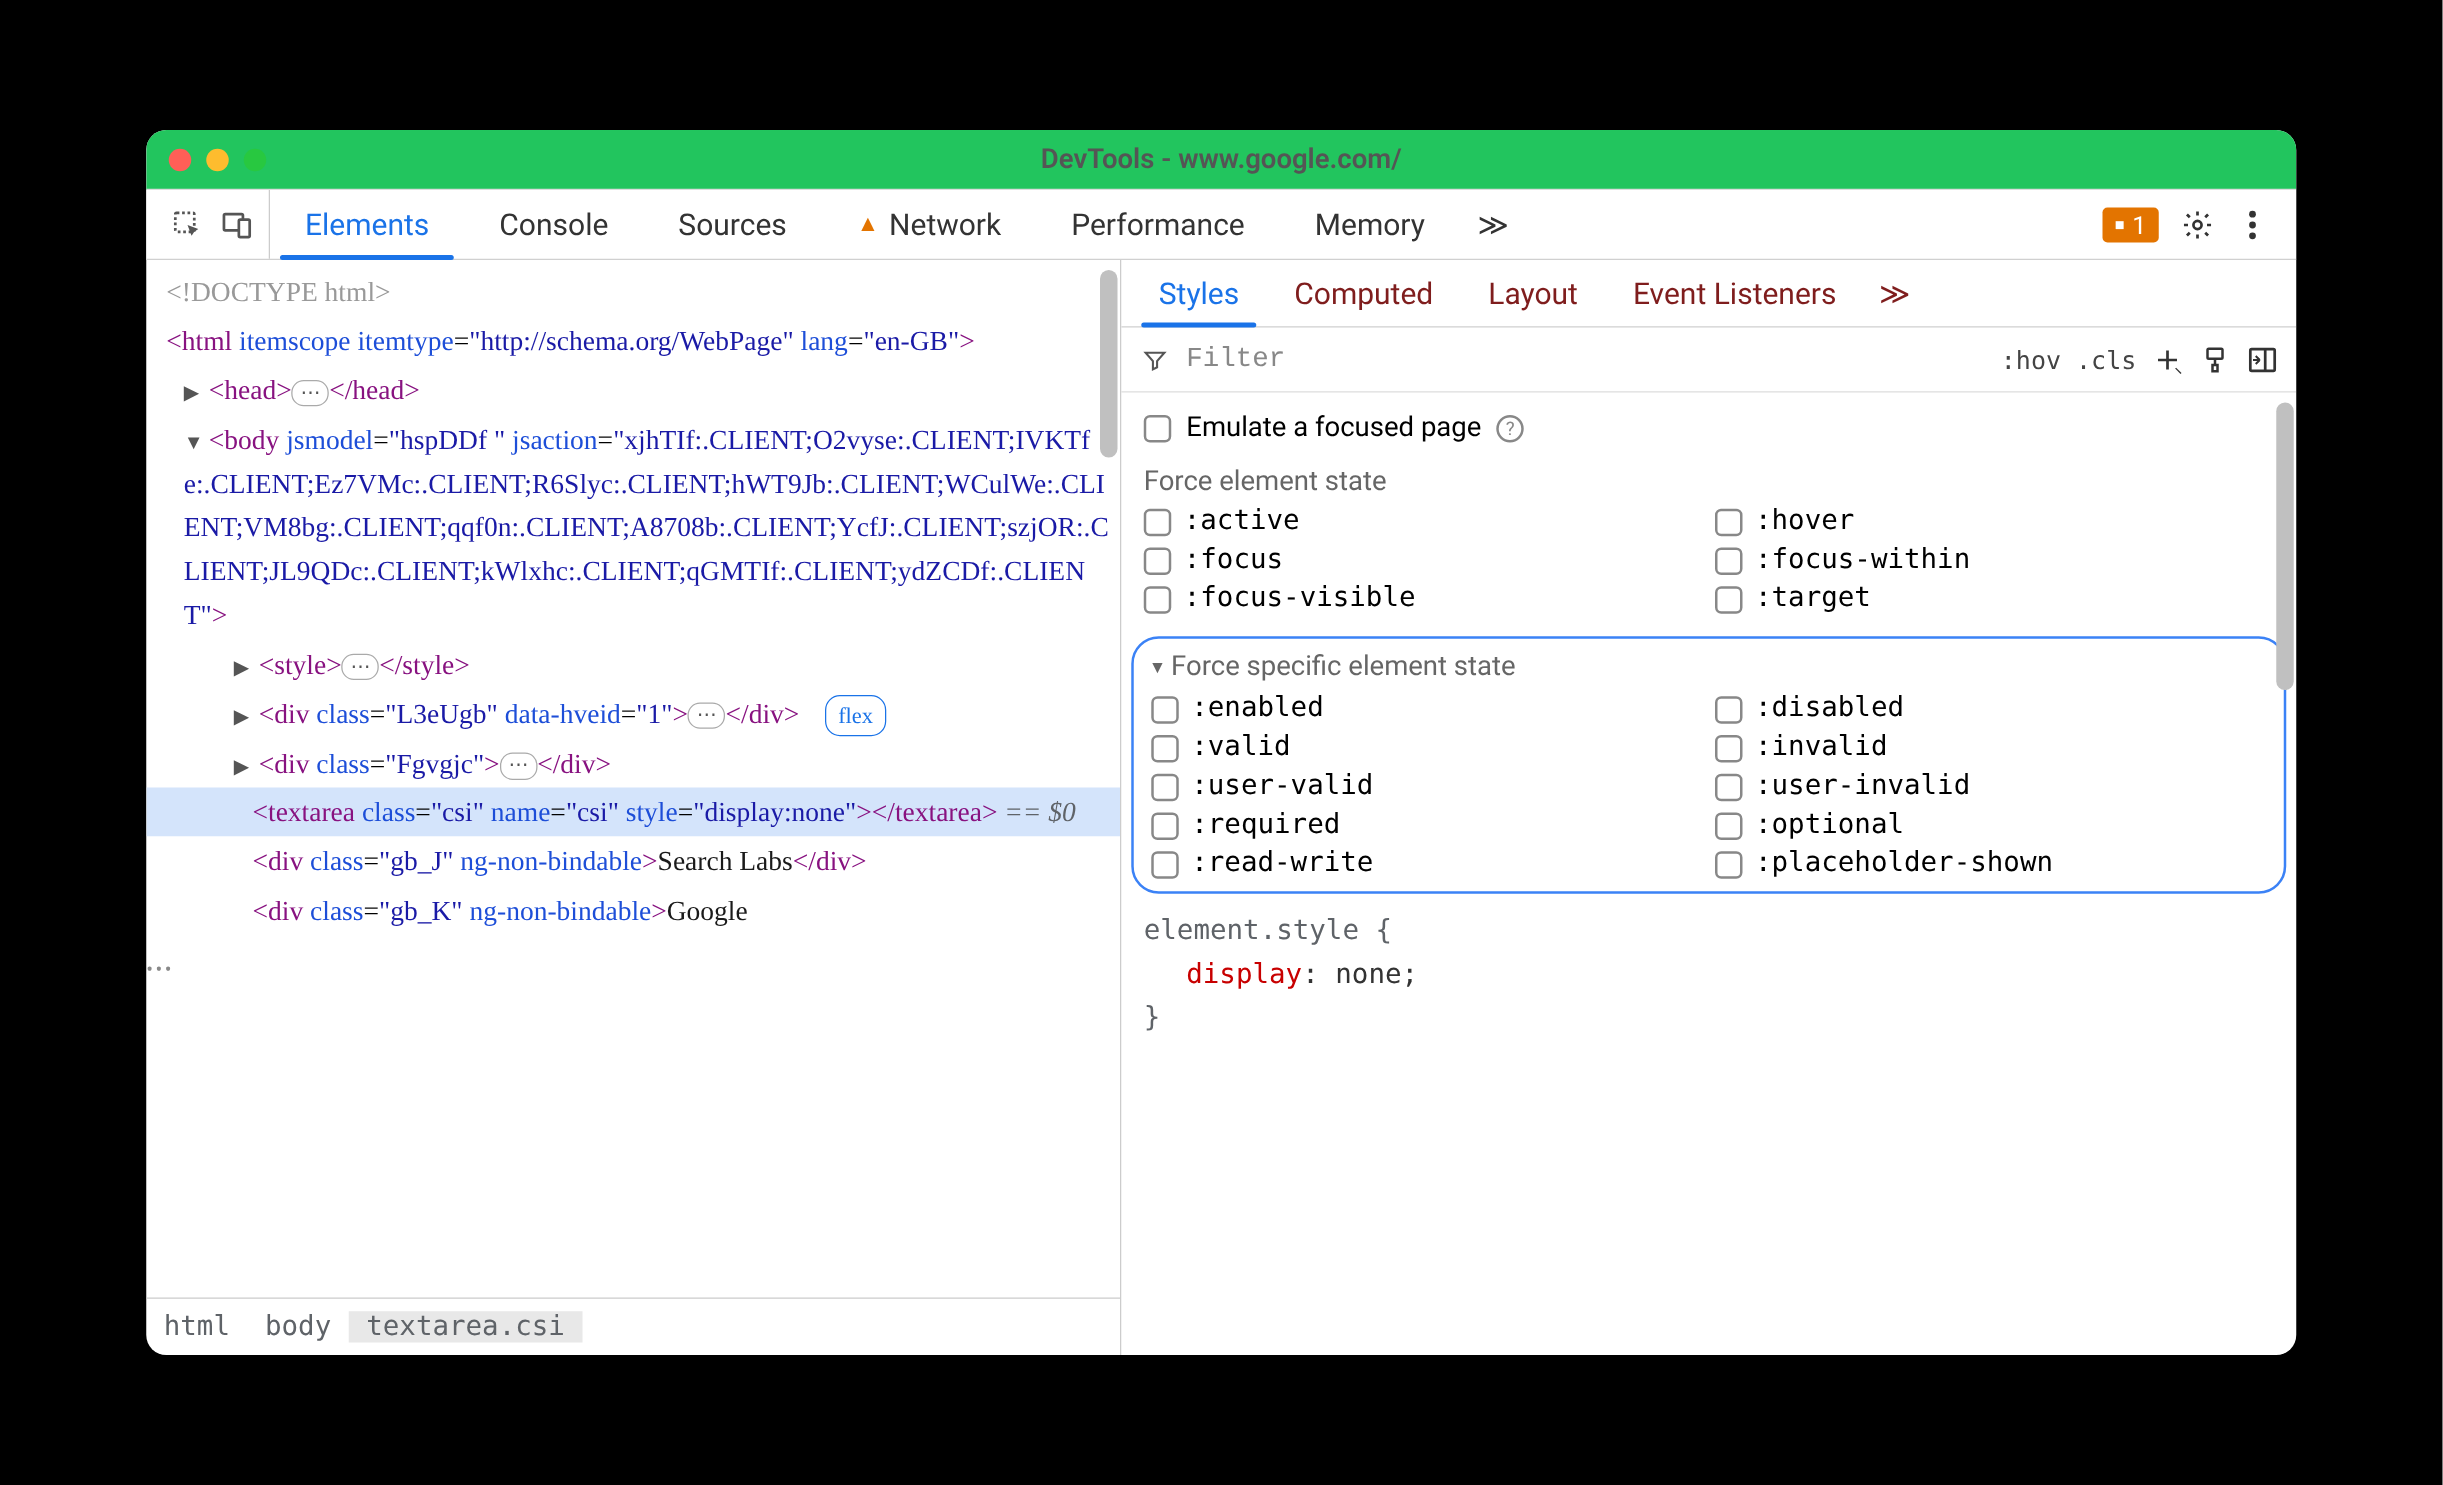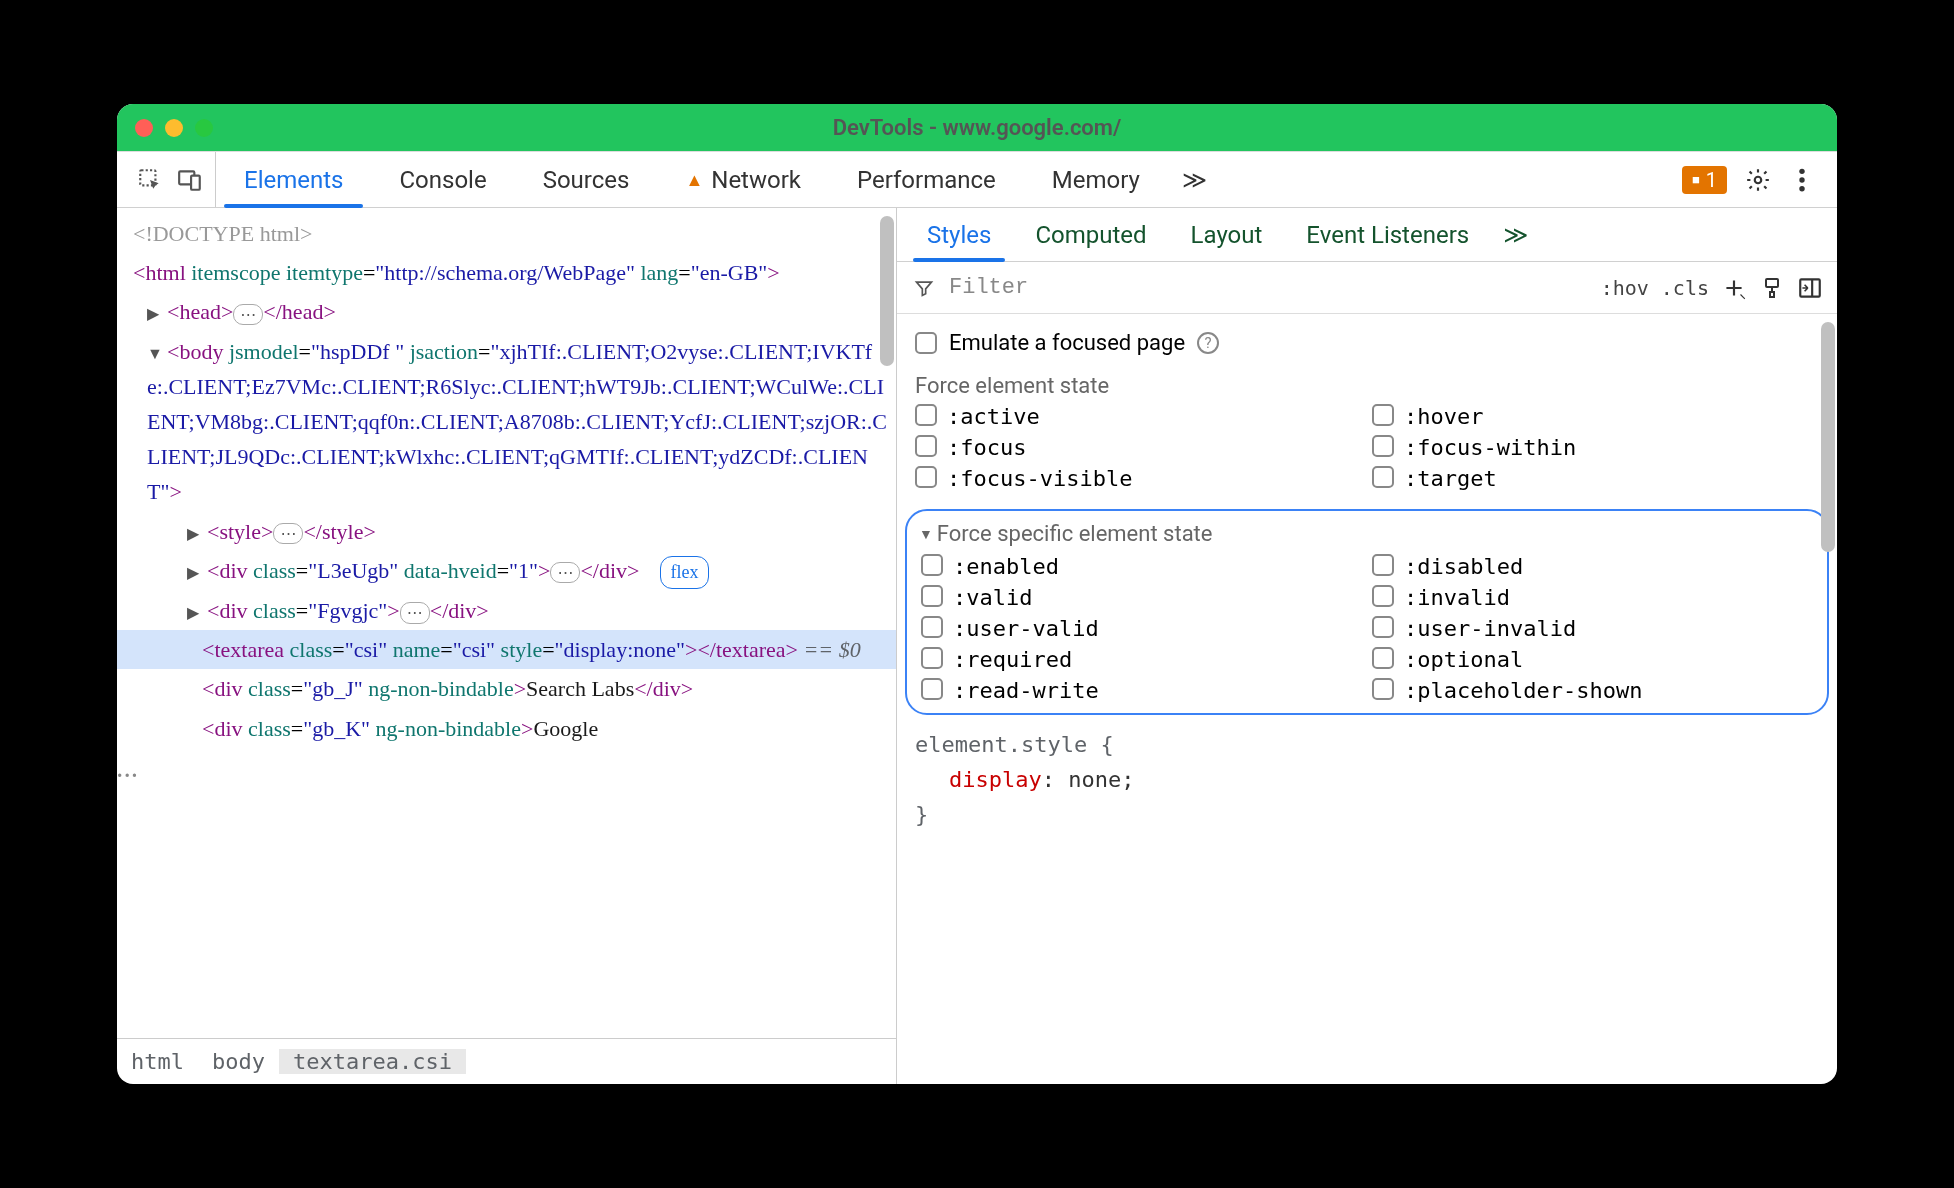--- a/index.html
+++ b/index.html
@@ -56,44 +56,44 @@
 .left-pane{width:780px;border-right:1px solid #ccc;display:flex;flex-direction:column;position:relative;overflow:hidden}
 .dom-tree{flex:1;overflow:auto;padding:6px 0;font-family:Liberation Serif, serif;font-size:22px;line-height:1.6}
 .dom-line{padding:2px 4px 2px 16px;white-space:normal;word-break:break-all}
 .dom-line.selected{background:#d4e4fb}
 .indent1{padding-left:30px}
 .indent3{padding-left:70px}
 .indent4{padding-left:85px}
 .arrow{color:#555;margin-right:4px;font-size:16px;display:inline-block;width:16px}
 .c-doc{color:#999}
 .c-tag{color:#881280}
-.c-attr{color:#0f766e}
+.c-attr{color:#1d4ed8}
 .c-val{color:#1a1aa6}
 .c-text{color:#1a1a1a}
 .c-sel{color:#5f6368}
 .ellipsis-badge{display:inline-block;border:1px solid #aaa;border-radius:10px;padding:0 6px;color:#555;font-size:16px;vertical-align:middle;line-height:1.2}
 .flex-badge{display:inline-block;border:1px solid #1a73e8;border-radius:12px;padding:1px 10px;color:#1a73e8;font-size:18px;vertical-align:middle;margin-left:20px}
 .breadcrumb{height:46px;border-top:1px solid #ccc;display:flex;align-items:center;font-family:Menlo,monospace;font-size:22px;color:#5f6368}
 .bc-item{padding:0 14px}
 .bc-item.active{background:#e8e8e8}
 .scroll-thumb{position:absolute;right:2px;top:8px;width:14px;height:150px;background:#c0c0c0;border-radius:7px}
 .right-pane{flex:1;display:flex;flex-direction:column;overflow:hidden}
 .sub-tabs{height:54px;border-bottom:1px solid #d0d0d0;display:flex;align-items:center;padding:0 8px}
-.sub-tab{padding:0 22px;font-size:24px;color:#14532d;height:100%;display:flex;align-items:center;cursor:pointer;position:relative}
+.sub-tab{padding:0 22px;font-size:24px;color:#7f1d1d;height:100%;display:flex;align-items:center;cursor:pointer;position:relative}
 .sub-tab.active{color:#1a73e8}
 .sub-tab.active::after{content:"";position:absolute;bottom:-1px;left:8px;right:8px;height:4px;background:#1a73e8;border-radius:2px}
 .filter-bar{height:52px;border-bottom:1px solid #ddd;display:flex;align-items:center;padding:0 14px;gap:12px}
 .filter-input{flex:1;border:none;font-size:22px;color:#555;font-family:Liberation Mono, monospace}
 .filter-input::placeholder{color:#888}
 .hov-cls{font-family:Menlo,monospace;font-size:20px;color:#444}
 .right-content{flex:1;overflow:auto;padding:8px 0;font-size:22px;position:relative}
 .emulate-row{display:flex;align-items:center;padding:8px 18px;gap:12px}
 .section-label{color:#666;padding:10px 18px 6px;font-size:22px}
 .state-grid{display:grid;grid-template-columns:1fr 1fr;gap:6px 10px;padding:0 18px 12px}
-.state-item{display:flex;align-items:flex-start;gap:10px;font-family:Menlo,monospace;font-size:22px}
+.state-item{display:flex;align-items:flex-end;gap:10px;font-family:Menlo,monospace;font-size:22px}
 .chk{width:22px;height:22px;border:2px solid #888;border-radius:5px;flex-shrink:0}
 .highlight-box{border:2px solid #3b82f6;border-radius:22px;margin:6px 8px 12px;padding:8px 10px 10px}
 .spec-header{color:#666;font-size:22px;display:flex;align-items:center;gap:4px;padding:2px 2px 8px}
 .spec-header::before{content:"▼";font-size:14px;color:#666}
 .style-block{font-family:Menlo,monospace;font-size:22px;padding:0 18px;line-height:1.6}
 .prop{color:#c80000;padding-left:34px}
 .val{color:#333}
 .help-icon{width:22px;height:22px;border:2px solid #888;border-radius:50%;display:inline-flex;align-items:center;justify-content:center;font-size:15px;color:#888}
 .r-scroll{position:absolute;right:2px;top:8px;width:14px;height:230px;background:#c0c0c0;border-radius:7px}
 .dim-ellipsis{position:absolute;left:0px;top:558px;color:#888;font-size:16px;letter-spacing:2px}

